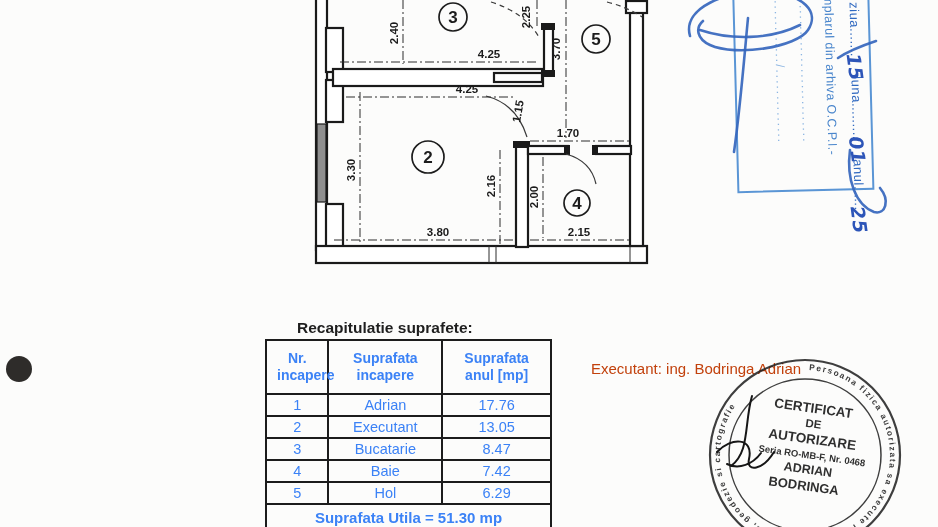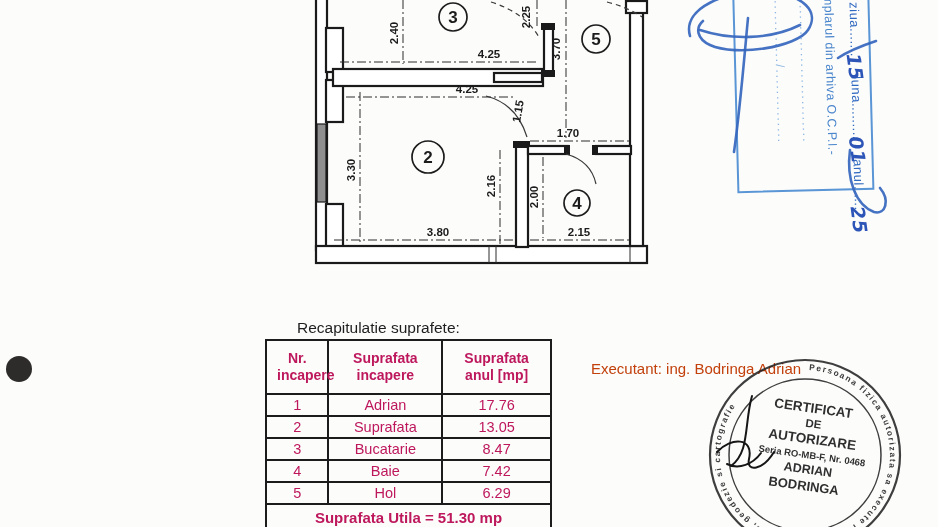--- a/index.html
+++ b/index.html
@@ -20,25 +20,25 @@
   .roomc{fill:none;stroke:#1c1c1c;stroke-width:1.7;}
   .roomn{font-size:17px;font-weight:bold;fill:#1c1c1c;text-anchor:middle;}
   .stampk{fill:none;stroke:#232323;stroke-width:2.2;opacity:.88;}
   .stampk2{fill:none;stroke:#232323;stroke-width:1.5;opacity:.88;}
   .ringtxt{font-size:8.3px;font-weight:bold;fill:#262626;letter-spacing:1.6px;opacity:.9;}
   .stamptxt{font-weight:bold;fill:#1d1d1d;text-anchor:middle;opacity:.92;}
   .sig{fill:none;stroke:#161616;stroke-width:2;stroke-linecap:round;}
   .bluesig{fill:none;stroke:#3566bd;stroke-width:2.6;stroke-linecap:round;opacity:.92;}
 
   
-  .summary-title{position:absolute;left:297px;top:319px;font-size:15.5px;font-weight:normal;color:#1e1e1e;}
+  .summary-title{position:absolute;left:297px;top:319px;font-size:15.5px;font-weight:bold;color:#1e1e1e;}
   table.sum{position:absolute;left:265px;top:339px;border-collapse:collapse;table-layout:fixed;
             width:287px;background:transparent;}
   table.sum th, table.sum td{border:2px solid #1c1c1c;text-align:center;vertical-align:middle;
-            color:#be185d;padding:0 10px;}
+            color:#3b82f6;padding:0 10px;}
   table.sum th{height:52px;font-size:14px;font-weight:bold;line-height:1.25;}
   table.sum td{height:20px;font-size:14.5px;}
   table.sum td.foot{height:24px;font-size:15px;font-weight:bold;}
   .c1{width:62px;} .c2{width:113px;} .c3{width:108px;}
 
   
   .meta-date{position:absolute;left:591px;top:337px;font-size:15px;color:#262626;}
   .meta-exec{position:absolute;left:591px;top:360px;font-size:15px;color:#c2410c;}
 
   
@@ -70,21 +70,21 @@
       <th>Suprafata incapere</th>
       <th>Suprafata anul [mp]</th>
     </tr>
     <tr>
       <td>1</td>
       <td>Adrian</td>
       <td>17.76</td>
     </tr>
     <tr>
       <td>2</td>
-      <td>Suprafata</td>
+      <td>Executant</td>
       <td>13.05</td>
     </tr>
     <tr>
       <td>3</td>
       <td>Bucatarie</td>
       <td>8.47</td>
     </tr>
     <tr>
       <td>4</td>
       <td>Baie</td>

